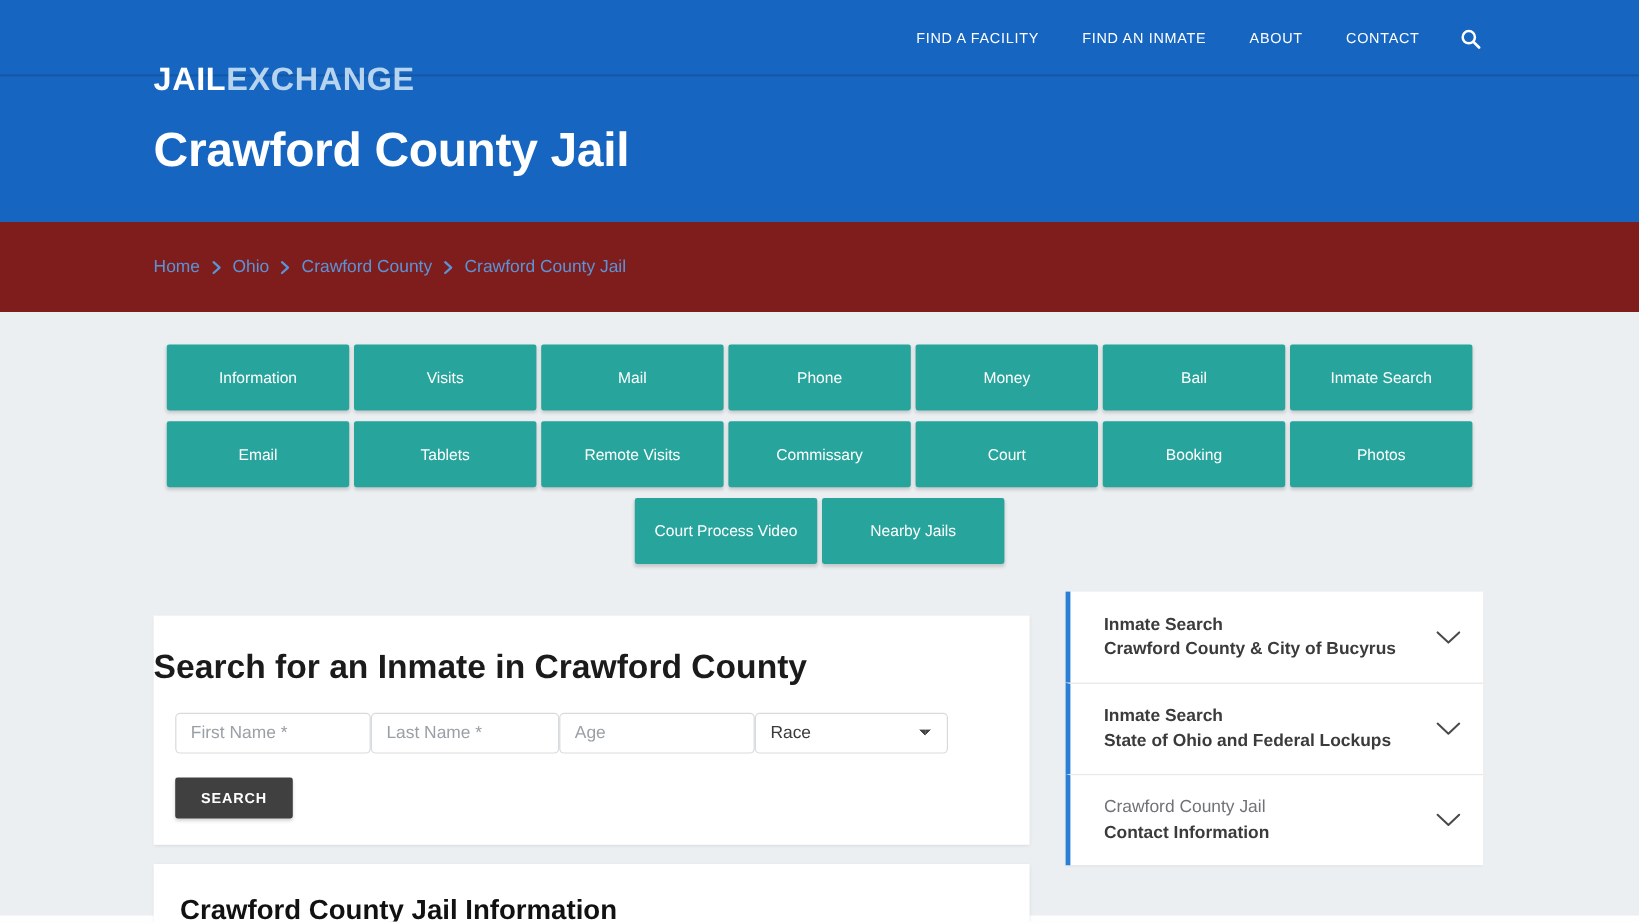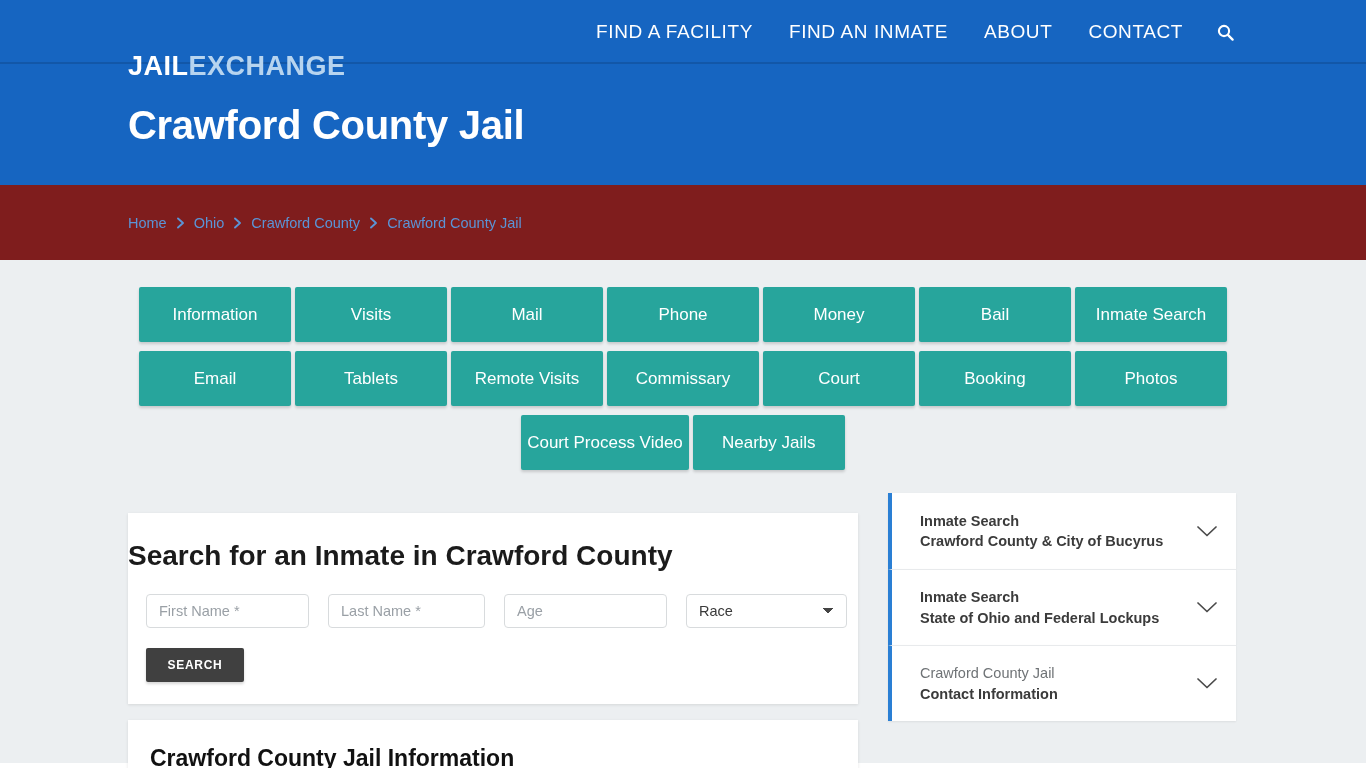--- a/index.html
+++ b/index.html
@@ -39,21 +39,21 @@
     position: absolute;
     right: 128px;
     top: 0;
     height: 64px;
     display: flex;
     align-items: center;
     gap: 0;
   }
   .nav-link {
     color: #ffffff;
-    font-size: 19px;
+    font-size: 12px;
     letter-spacing: 0.6px;
     text-decoration: none;
     padding: 0 18px;
     white-space: nowrap;
     cursor: pointer;
   }
   .nav-search-btn {
     margin-left: 12px;
     padding: 0 4px;
     display: flex;
@@ -124,21 +124,21 @@
     display: flex;
     gap: 4px;
     margin-bottom: 9px;
   }
   .btn-row.centered { justify-content: center; }
   .navbtn {
     flex: 0 0 152px;
     height: 55px;
     background: #27a59c;
     color: #ffffff;
-    font-size: 17px;
+    font-size: 13px;
     display: flex;
     align-items: center;
     justify-content: center;
     border: none;
     border-radius: 2px;
     box-shadow: 0 2px 3px rgba(0,0,0,0.16);
     cursor: pointer;
     font-family: inherit;
     white-space: nowrap;
     overflow: visible;
@@ -156,21 +156,20 @@
   }
   .search-card-title {
     text-align: left;
     font-size: 28px;
     font-weight: bold;
     color: #1b1b1b;
     margin-top: 27px;
   }
   .search-form {
     display: flex;
-    gap: 19px;
     margin: 22px 0 0 18px;
   }
   .fld {
     height: 34px;
     border: 1px solid #d8dbdd;
     border-radius: 4px;
     background: #ffffff;
     font-size: 14.5px;
     color: #3a3a3a;
     padding: 0 12px;

